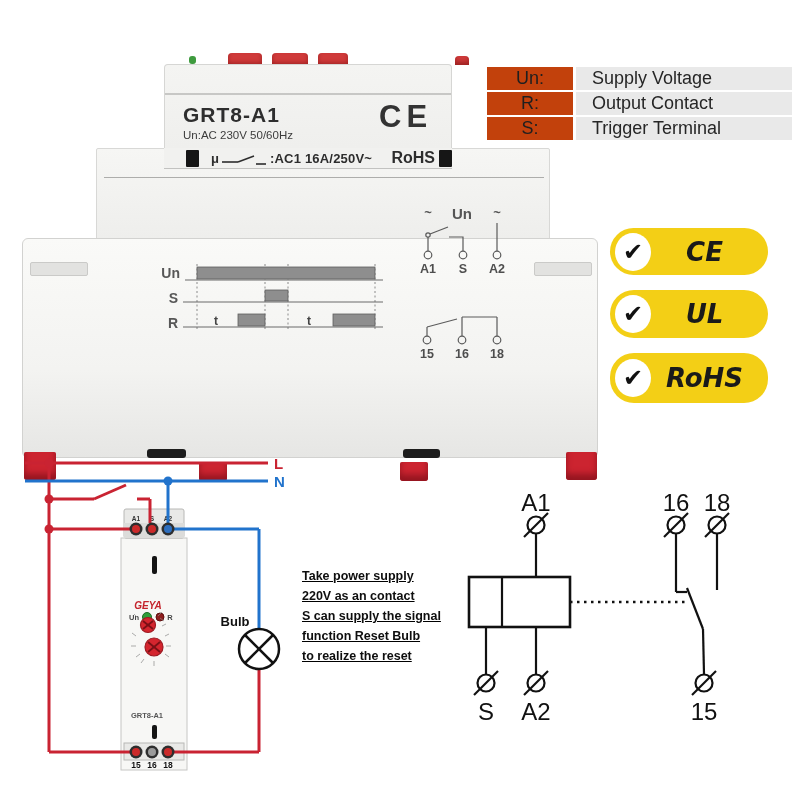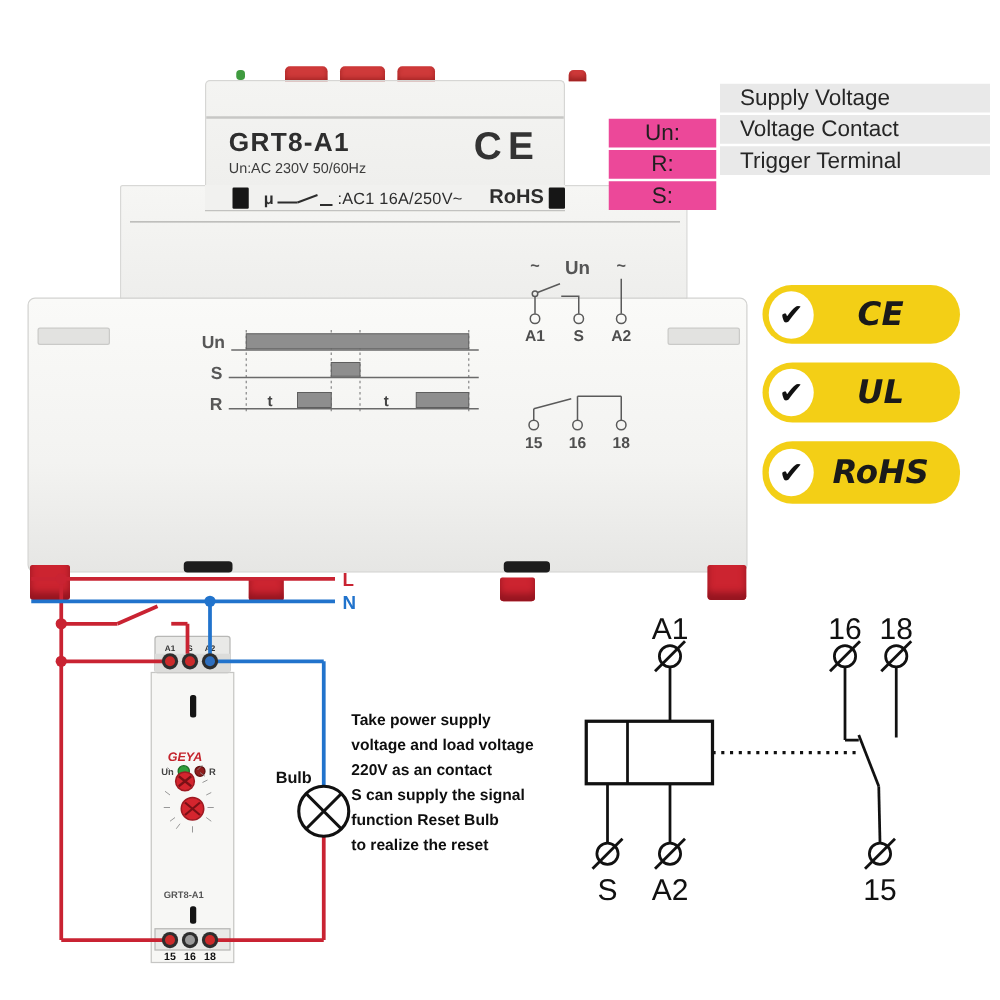--- a/index.html
+++ b/index.html
@@ -18,58 +18,58 @@
   .model-sub{position:absolute;left:18px;top:64px;font-size:11.5px;font-weight:normal;color:#3c3c3c;}
   .ce-mark{position:absolute;left:214px;top:34px;font-size:31px;font-weight:bold;color:#333;letter-spacing:5px;}
   .spec-strip{position:absolute;left:164px;top:148px;width:288px;height:21px;z-index:4;
               background:#f1f1ef;border-bottom:1px solid #c2c2c0;box-sizing:border-box;
               display:flex;align-items:center;}
   .blk-tick{width:13px;height:17px;background:#161616;border-radius:1px;}
   .tick1{margin-left:22px;}
   .tick2{margin-left:4px;}
   .mu{font-size:13px;font-weight:bold;color:#2d2d2d;margin-left:12px;}
   .contact-glyph{margin:4px 3px 0 2px;}
-  .spec-text{font-size:13px;font-weight:normal;color:#2d2d2d;letter-spacing:0.2px;}
+  .spec-text{font-size:13px;font-weight:bold;color:#2d2d2d;letter-spacing:0.2px;}
   .rohs-text{font-size:16px;font-weight:bold;color:#2d2d2d;margin-left:auto;}
   .layer-b{position:absolute;left:96px;top:148px;width:454px;height:92px;
            background:linear-gradient(#f6f6f4,#eeeeec);border:1px solid #d8d8d6;
            border-radius:2px;box-sizing:border-box;z-index:1;}
   .layer-b-line{position:absolute;left:104px;top:177px;width:440px;height:1px;background:#adadab;z-index:2;}
   .layer-c{position:absolute;left:22px;top:238px;width:576px;height:220px;
            background:linear-gradient(#fafaf8 0%,#f3f3f1 60%,#e6e6e4 100%);
            border:1px solid #d2d2d0;border-radius:6px;box-sizing:border-box;z-index:1;}
   .side-tab{position:absolute;height:14px;width:58px;background:#e2e2e0;border:1px solid #cacac8;
             border-radius:2px;box-sizing:border-box;z-index:2;}
   .slot{position:absolute;top:449px;height:9px;background:#1d1d1d;border-radius:3px;z-index:3;}
   .clip{position:absolute;background:#cc2430;border-radius:2px 2px 3px 3px;
         box-shadow:inset 0 -6px 6px #951520;z-index:2;}
   svg text{font-family:"Liberation Sans",sans-serif;}
 
   
   .legend{position:absolute;left:487px;top:67px;z-index:6;}
   .legend-row{position:relative;width:303px;height:23px;margin-bottom:2px;}
-  .legend-key{position:absolute;left:0;top:0;width:86px;height:23px;background:#ec4899;
+  .legend-key{position:absolute;left:0;top:0;width:86px;height:23px;background:#c2410c;
               display:flex;align-items:center;justify-content:center;
-              font-size:18px;color:#1f1f1f;margin-top:28px;}
+              font-size:18px;color:#1f1f1f;}
   .legend-val{position:absolute;left:89px;top:0;width:216px;height:23px;background:#e9e9e9;
               display:flex;align-items:center;padding-left:16px;box-sizing:border-box;
               font-size:18px;color:#262626;}
 
   
   .badge{position:absolute;left:610px;width:158px;background:#f3cf16;border-radius:24px;
          display:flex;align-items:center;z-index:6;}
   .badge-check{width:36px;height:38px;background:#fff;border-radius:50%;margin-left:5px;
                display:flex;align-items:center;justify-content:center;
                font-size:24px;font-weight:bold;color:#111;font-family:"DejaVu Sans",sans-serif;}
   .badge-label{flex:1;text-align:center;padding-right:10px;
                font-family:"DejaVu Sans",sans-serif;font-style:italic;font-weight:bold;
                font-size:26px;color:#1a1a1a;}
 
   
-  .note{position:absolute;left:281px;top:566px;z-index:5;}
+  .note{position:absolute;left:302px;top:566px;z-index:5;text-decoration:underline;}
   .note div{font-size:12.5px;font-weight:bold;color:#0e0e0e;line-height:20px;white-space:nowrap;}
 </style>
 </head>
 <body>
 
 <div id="canvas">
 
   <div>
 
     <div class="screw" style="left:228px;top:53px;width:34px;height:13px;"></div>
@@ -179,21 +179,21 @@
     <div class="clip" style="left:566px;top:452px;width:31px;height:28px;"></div>
   </div>
 
   <div class="legend">
     <div class="legend-row">
       <div class="legend-key">Un:</div>
       <div class="legend-val">Supply Voltage</div>
     </div>
     <div class="legend-row">
       <div class="legend-key">R:</div>
-      <div class="legend-val">Voltage Contact</div>
+      <div class="legend-val">Output Contact</div>
     </div>
     <div class="legend-row">
       <div class="legend-key">S:</div>
       <div class="legend-val">Trigger Terminal</div>
     </div>
   </div>
 
   <div class="badge" style="top:228px;height:47px;">
     <div class="badge-check">✔</div>
     <div class="badge-label">CE</div>
@@ -300,21 +300,20 @@
     <g>
       <circle cx="259" cy="209" r="20" fill="#fff" stroke="#111" stroke-width="2.5"></circle>
       <line x1="245" y1="195" x2="273" y2="223" stroke="#111" stroke-width="2.5"></line>
       <line x1="245" y1="223" x2="273" y2="195" stroke="#111" stroke-width="2.5"></line>
     </g>
     <text x="235" y="186" text-anchor="middle" font-size="13" font-weight="bold" fill="#111">Bulb</text>
   </svg>
 
   <div class="note">
     <div>Take power supply</div>
-    <div>voltage and load voltage</div>
     <div>220V as an contact</div>
     <div>S can supply the signal</div>
     <div>function Reset Bulb</div>
     <div>to realize the reset</div>
   </div>
 
   <svg class="abs" style="left:440px;top:470px;z-index:4;" width="340" height="270">
     <g stroke="#111" stroke-width="2.2" fill="none">
 
       <circle cx="96" cy="55" r="8.5"></circle>

